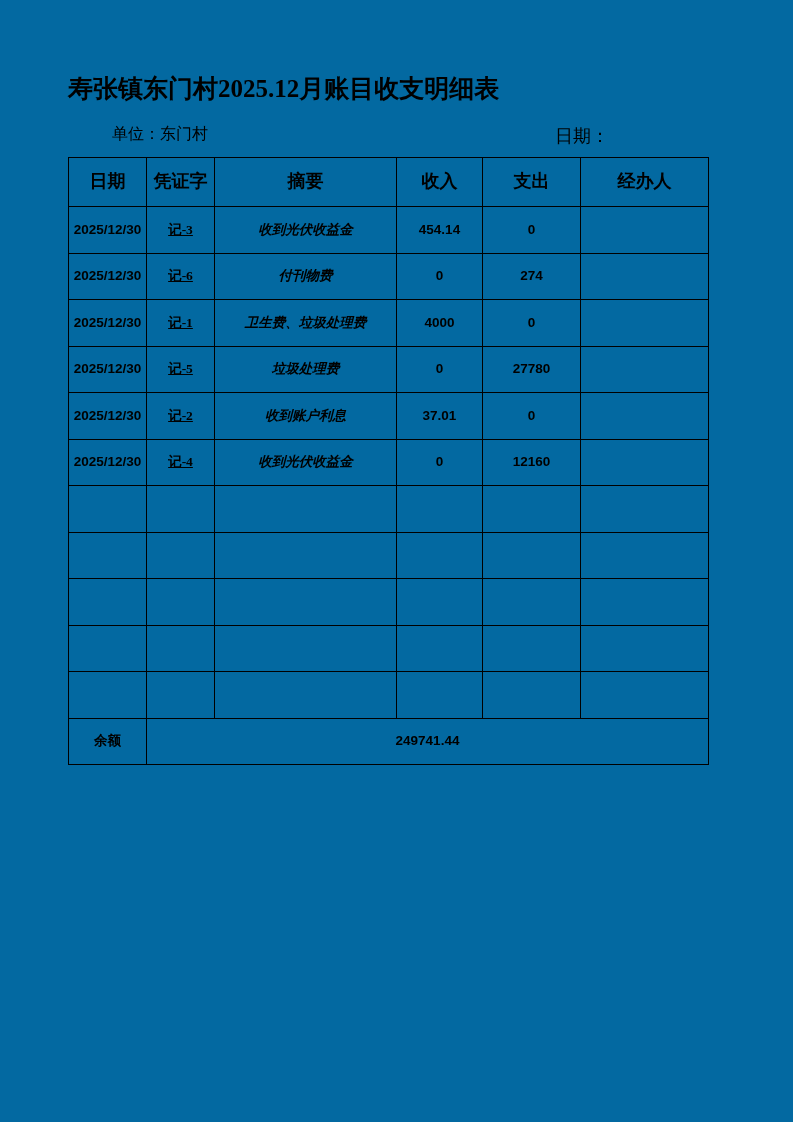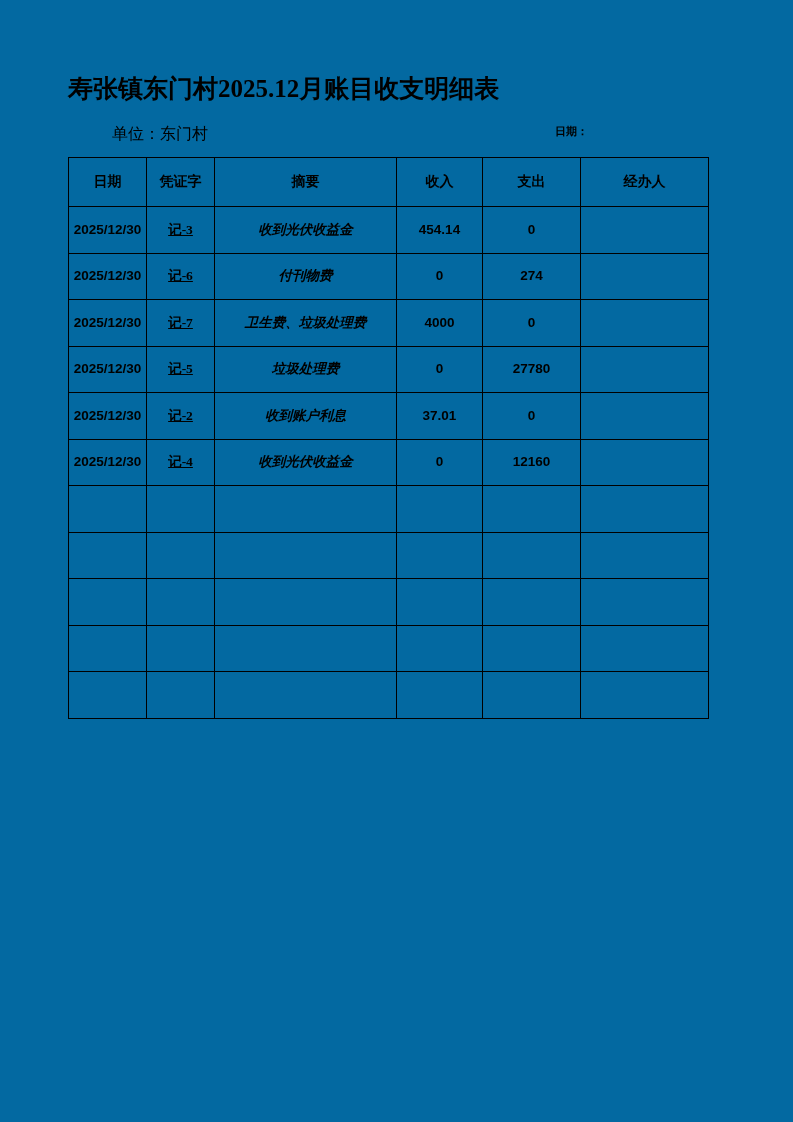--- a/index.html
+++ b/index.html
@@ -46,24 +46,23 @@
     top: 0px;
     font-size: 16px;
     white-space: nowrap;
     font-family: "Liberation Serif", serif;
     margin-left: 44px;
   }
   .meta-date {
     position: absolute;
     left: 487px;
     top: 0px;
-    font-size: 11px;
+    font-size: 18px;
     white-space: nowrap;
     font-family: "Liberation Serif", serif;
-    font-weight: bold;
   }
 
   table.ledger {
     position: absolute;
     left: 68px;
     top: 157px;
     border-collapse: collapse;
     table-layout: fixed;
     width: 640px;
     font-family: "Liberation Serif", serif;
@@ -72,21 +71,21 @@
     border: 1px solid #000000;
     padding: 0;
     text-align: center;
     vertical-align: middle;
     font-size: 13.5px;
     font-weight: bold;
     line-height: 1.2;
   }
   table.ledger thead th {
     height: 48px;
-    font-size: 14px;
+    font-size: 18px;
   }
   table.ledger tbody td {
     height: 45.5px;
   }
   .col-date   { width: 78px; }
   .col-voucher{ width: 68px; }
   .col-summary{ width: 182px; }
   .col-income { width: 86px; }
   .col-expense{ width: 98px; }
   .col-handler{ width: 128px; }
@@ -168,21 +167,21 @@
       <tr>
         <td class="cell-date">2025/12/30</td>
         <td class="cell-voucher">记-6</td>
         <td class="cell-summary">付刊物费</td>
         <td class="cell-num">0</td>
         <td class="cell-num">274</td>
         <td class="cell-empty"></td>
       </tr>
       <tr>
         <td class="cell-date">2025/12/30</td>
-        <td class="cell-voucher">记-7</td>
+        <td class="cell-voucher">记-1</td>
         <td class="cell-summary">卫生费、垃圾处理费</td>
         <td class="cell-num">4000</td>
         <td class="cell-num">0</td>
         <td class="cell-empty"></td>
       </tr>
       <tr>
         <td class="cell-date">2025/12/30</td>
         <td class="cell-voucher">记-5</td>
         <td class="cell-summary">垃圾处理费</td>
         <td class="cell-num">0</td>
@@ -238,16 +237,20 @@
         <td class="cell-empty"></td>
       </tr>
       <tr>
         <td class="cell-date"></td>
         <td class="cell-voucher"></td>
         <td class="cell-summary"></td>
         <td class="cell-num"></td>
         <td class="cell-num"></td>
         <td class="cell-empty"></td>
       </tr>
+      <tr class="balance-row">
+        <td class="balance-label">余额</td>
+        <td class="balance-value" colspan="5">249741.44</td>
+      </tr>
     </tbody>
   </table>
 
 </div>
 
 </body></html>

